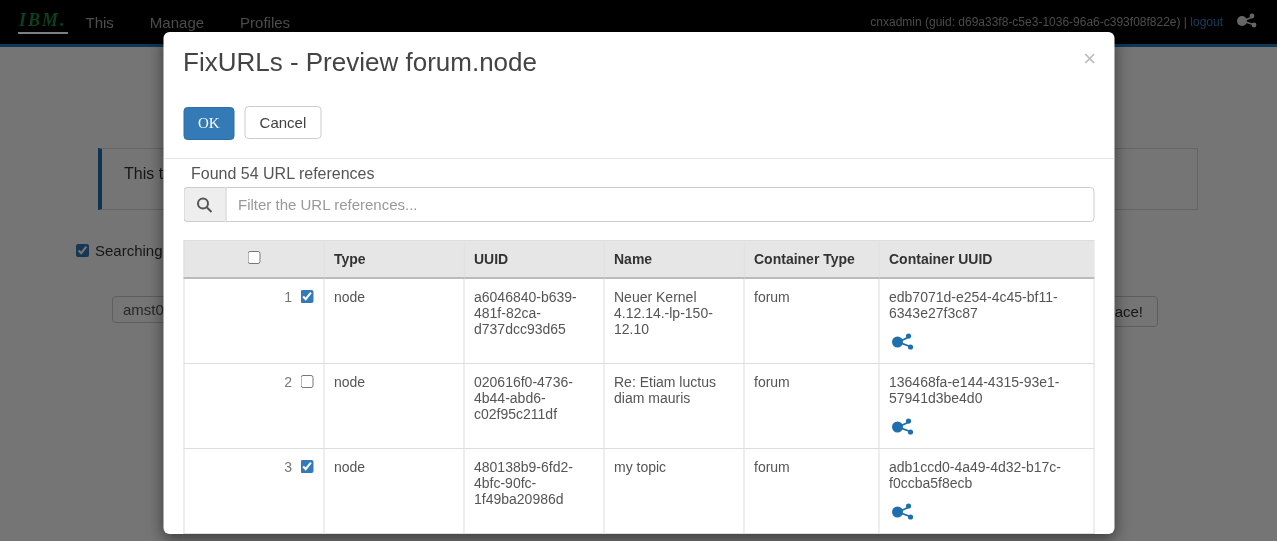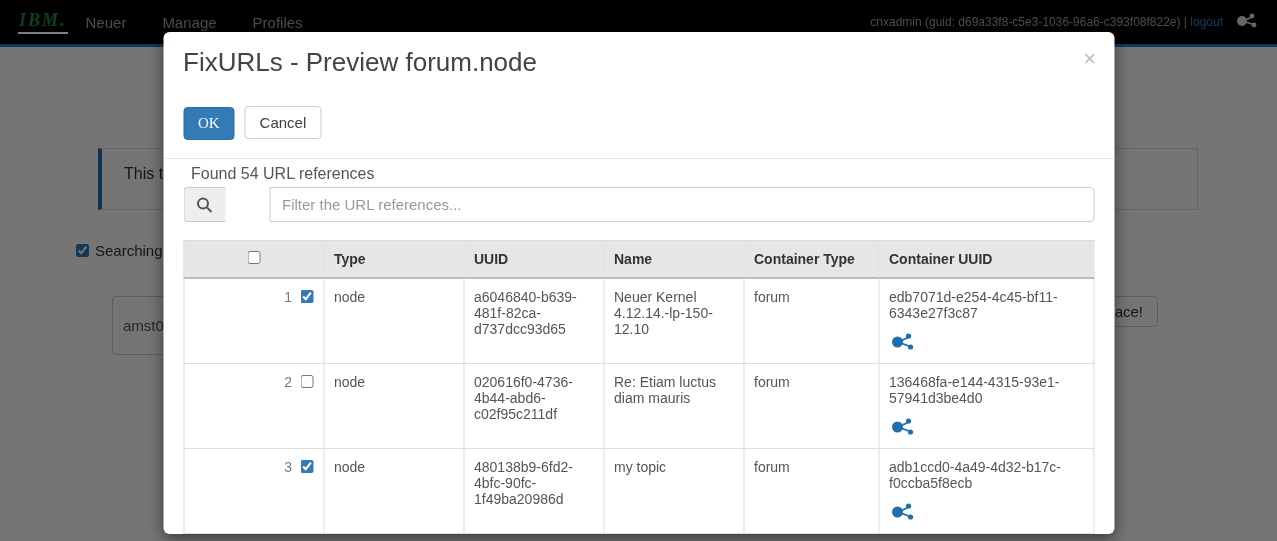--- a/index.html
+++ b/index.html
@@ -13,33 +13,33 @@
   .navbar .spacer { flex:1; }
   .navbar .user { font-size:12px; color:#9a9a9a; }
   .navbar .user a { color:#337ab7; text-decoration:none; }
   .navbar .globe { margin-left:12px; }
   .bluebar { position:absolute; top:44px; left:0; right:0; height:3px; background:#1f6fae; z-index:9; }
   
   .backdrop { position:absolute; top:47px; left:0; right:0; bottom:0; background:rgba(0,0,0,0.08); z-index:8; }
   .bg-panel { position:absolute; top:148px; left:98px; width:1100px; height:62px; background:#fff; border:1px solid #ddd; border-left:4px solid #1f6fae; padding:16px 22px; color:#333; z-index:7; font-size:16px; }
   .bg-search { position:absolute; top:242px; left:76px; color:#333; z-index:7; font-size:15px; display:flex; align-items:center; gap:6px;}
   .bg-search input[type=checkbox]{ accent-color:#337ab7; width:13px; height:13px;}
-  .bg-amst { position:absolute; top:296px; left:112px; border:1px solid #ccc; border-radius:4px; background:#fff; padding:20px 10px; font-size:15px; color:#555; z-index:7; }
+  .bg-amst { position:absolute; top:296px; left:112px; border:1px solid #ccc; border-radius:4px; background:#fff; padding:4px 10px; font-size:15px; color:#555; z-index:7; }
   .bg-replace { position:absolute; top:296px; left:1088px; border:1px solid #ccc; border-radius:4px; background:#fff; padding:6px 14px; font-size:15px; color:#333; z-index:7; }
   
   .modal-back { position:absolute; inset:0; background:rgba(0,0,0,0.5); z-index:50; }
   .modal { position:absolute; top:32px; left:50%; transform:translateX(-50%); width:951px; background:#fff; border-radius:6px; box-shadow:0 5px 15px rgba(0,0,0,.5); z-index:60; overflow:hidden; }
   .modal-head { padding:15px 20px 18px 20px; border-bottom:1px solid #e5e5e5; position:relative; }
   .modal-title { font-size:26px; color:#444; font-weight:500; margin-bottom:28px; }
   .modal-close { position:absolute; top:14px; right:18px; font-size:22px; color:#bbb; background:none; border:none; cursor:pointer; }
   .btn { display:inline-block; padding:7px 14px; font-size:15px; border-radius:4px; cursor:pointer; border:1px solid transparent; }
   .btn-primary { background:#337ab7; color:#fff; border-color:#2e6da4;font-family:Liberation Serif, serif; }
   .btn-default { background:#fff; color:#404040; border-color:#ccc; }
   .found { padding-left:28px; font-size:16px; color:#555; margin-bottom:4px; margin-top:6px;}
-  .filterbar { margin:0 20px 18px 20px; display:flex;gap:44px; }
+  .filterbar { margin:0 20px 18px 20px; display:flex; }
   .filterbar .addon { width:42px; border:1px solid #ccc; border-right:none; border-radius:4px 0 0 4px; background:#eee; display:flex; align-items:center; justify-content:center; color:#555; }
   .filterbar input { flex:1; border:1px solid #ccc; border-radius:0 4px 4px 0; padding:8px 12px; font-size:15px; color:#555; outline:none; }
   .filterbar input::placeholder { color:#999; }
   
   .tbl { margin:0 20px; border:1px solid #ddd; width:calc(100% - 40px); border-collapse:collapse; table-layout:fixed; }
   .tbl th, .tbl td { border:1px solid #ddd; padding:10px 10px; text-align:left; vertical-align:top; font-size:14px; color:#555; word-wrap:break-word; }
   .tbl thead th { background:#e6e6e6; color:#333; font-weight:600; border-bottom:2px solid #bbb; }
   .tbl .c0 { width:140px; text-align:right; padding-right:12px;}
   .tbl .c1 { width:140px; }
   .tbl .c2 { width:140px; }
@@ -49,21 +49,21 @@
   .tbl td.idcell input { margin-left:4px; accent-color:#337ab7; width:13px; height:13px; position:relative; top:1px;}
   .uuidcell svg { margin-top:10px; display:block; }
   .hc { text-align:center !important; }
 </style>
 </head>
 <body>
 
 <div class="navbar">
   <span class="logo">IBM.</span>
   <div class="navlinks">
-    <a href="#">Neuer</a>
+    <a href="#">This</a>
     <a href="#">Manage</a>
     <a href="#">Profiles</a>
   </div>
   <div class="spacer"></div>
   <span class="user">
     <span>cnxadmin (guid: d69a33f8-c5e3-1036-96a6-c393f08f822e) | </span><a href="#">logout</a>
   </span>
   <span class="globe">
     <svg width="24" height="20" viewBox="0 0 24 20">
         <g fill="#ccc">

